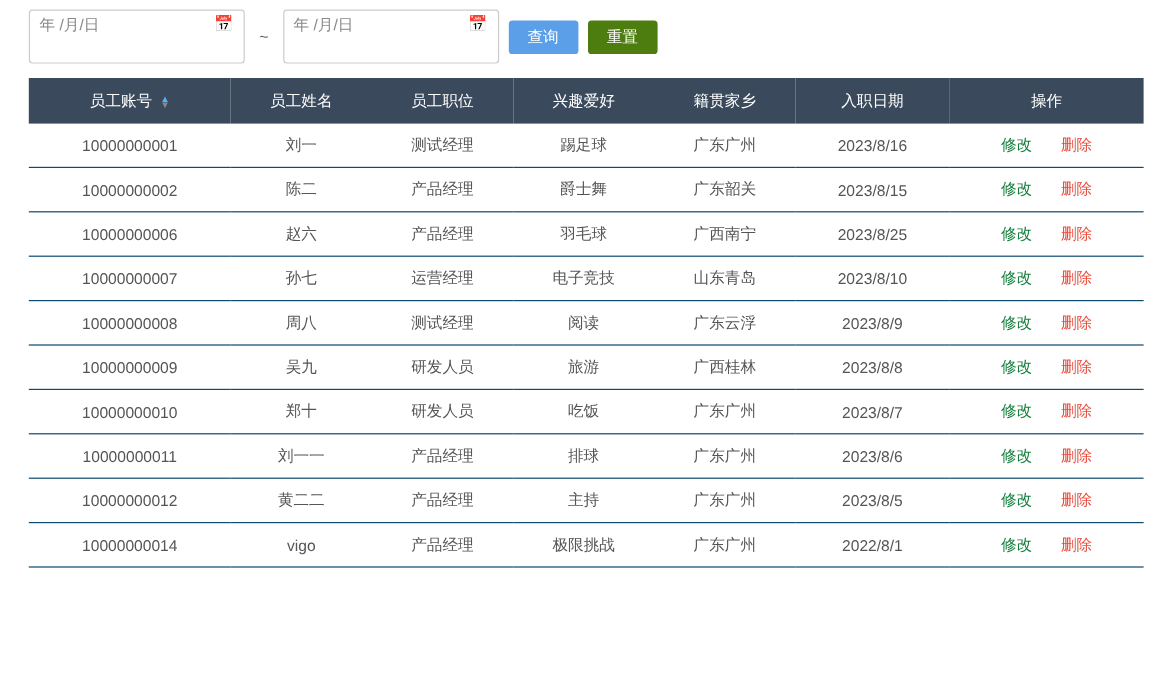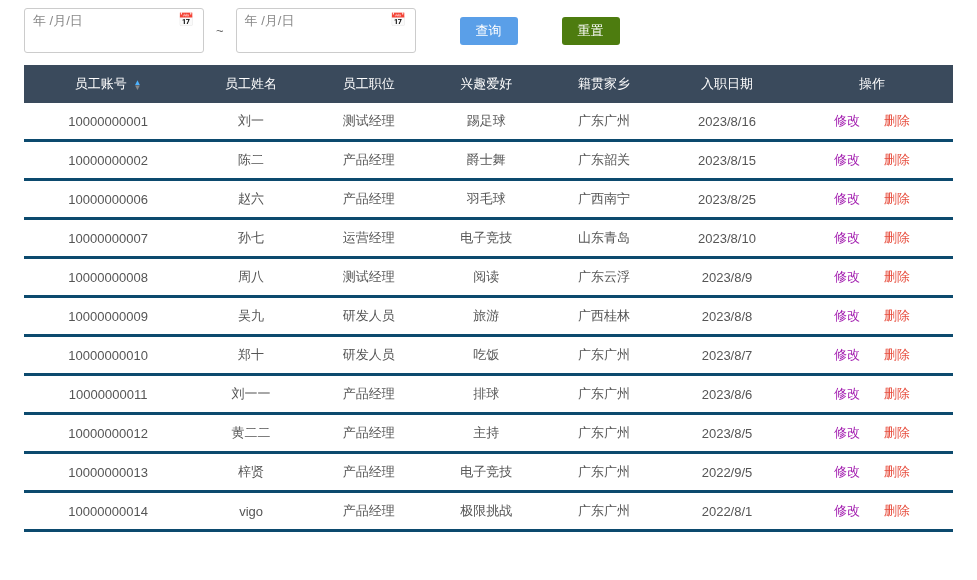--- a/index.html
+++ b/index.html
@@ -1,33 +1,33 @@
 <!DOCTYPE html>
 <html><head>
   <meta charset="utf-8">
   <style>
     * { box-sizing: border-box; margin: 0; padding: 0; }
     body { font-family: "Microsoft YaHei", Arial, sans-serif; font-size: 13px; color: #333; padding: 8px 24px; background: #fff; }
     
     .filter-bar { display: flex; align-items: center; gap: 8px; margin-bottom: 12px; }
     .date-input { width: 180px; height: 45px; padding: 3px 8px; border: 1px solid #ccc; border-radius: 3px; font-size: 13px; display: flex; align-items: flex-start; justify-content: space-between; color: #888; background: #fff; }
     .date-tilde { color: #666; padding: 0 4px; }
-    .btn { height: 28px; padding: 0 16px; border: none; border-radius: 3px; color: #fff; cursor: pointer; font-size: 13px; margin-left: 36px; }
+    .btn { height: 28px; padding: 0 16px; border: none; border-radius: 3px; color: #fff; cursor: pointer; font-size: 13px; }
     .btn-query { background: #5a9fe8; }
     .btn-reset { background: #4d7c0f; }
     
     table { width: 100%; border-collapse: collapse; }
     thead tr { background: #3a4a5c; color: #fff; }
     th { padding: 10px 6px; font-weight: normal; text-align: center; font-size: 13px; }
     .sort-arrows { display: inline-flex; flex-direction: column; margin-left: 3px; line-height: 5px; font-size: 8px; vertical-align: middle; }
     .sort-up { color: #4db3ff; }
     .sort-down { color: #888; }
-    tbody tr { border-bottom: 3px solid #0c4a6e; }
+    tbody tr { border-bottom: 1px solid #0c4a6e; }
     td { padding: 9px 6px; text-align: center; font-size: 13px; color: #555; }
-    .link-edit { color: #a21caf; cursor: pointer; }
+    .link-edit { color: #15803d; cursor: pointer; }
     .link-del { color: #e74c3c; cursor: pointer; margin-left: 24px; text-align: right; }
     .cal-icon { font-size: 13px; color: #555; }
   </style>
 </head>
 <body>
 
 <div class="filter-bar">
   <div class="date-input">
     <span>年 /月/日</span>
     <span class="cal-icon">📅</span>
@@ -135,29 +135,20 @@
       <tr>
         <td>10000000012</td>
         <td>黄二二</td>
         <td>产品经理</td>
         <td>主持</td>
         <td>广东广州</td>
         <td>2023/8/5</td>
         <td><span class="link-edit">修改</span><span class="link-del">删除</span></td>
       </tr>
       <tr>
-        <td>10000000013</td>
-        <td>梓贤</td>
-        <td>产品经理</td>
-        <td>电子竞技</td>
-        <td>广东广州</td>
-        <td>2022/9/5</td>
-        <td><span class="link-edit">修改</span><span class="link-del">删除</span></td>
-      </tr>
-      <tr>
         <td>10000000014</td>
         <td>vigo</td>
         <td>产品经理</td>
         <td>极限挑战</td>
         <td>广东广州</td>
         <td>2022/8/1</td>
         <td><span class="link-edit">修改</span><span class="link-del">删除</span></td>
       </tr>
     </tbody>
 </table>

